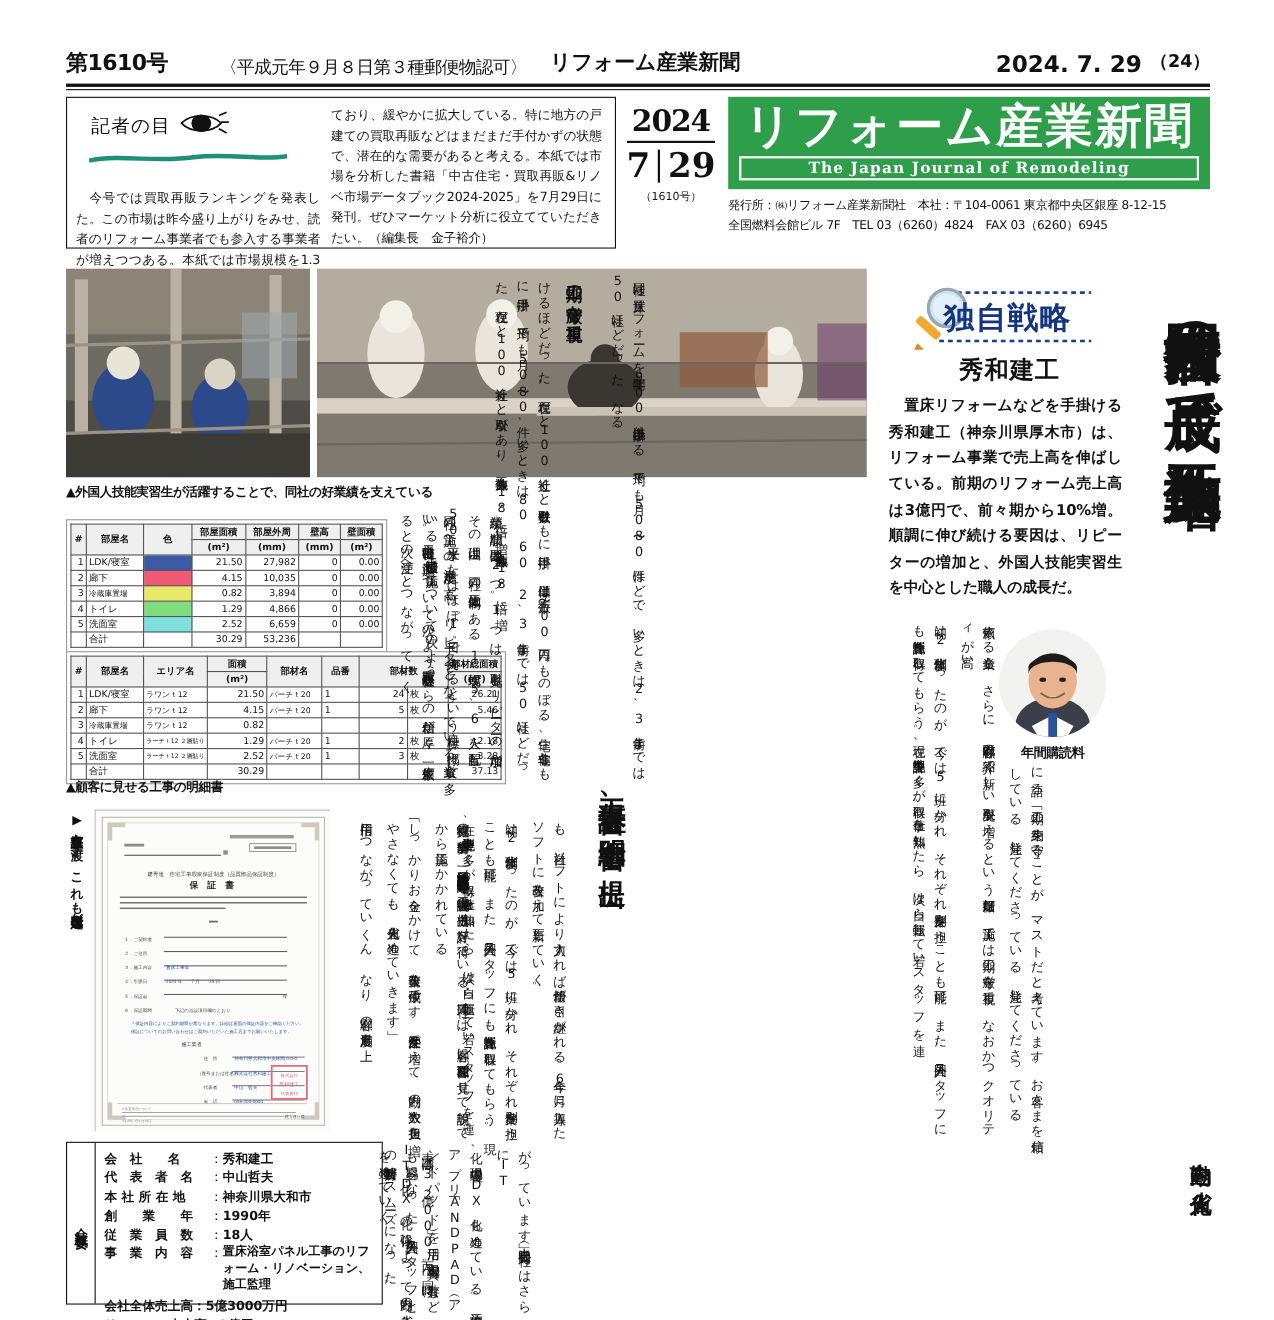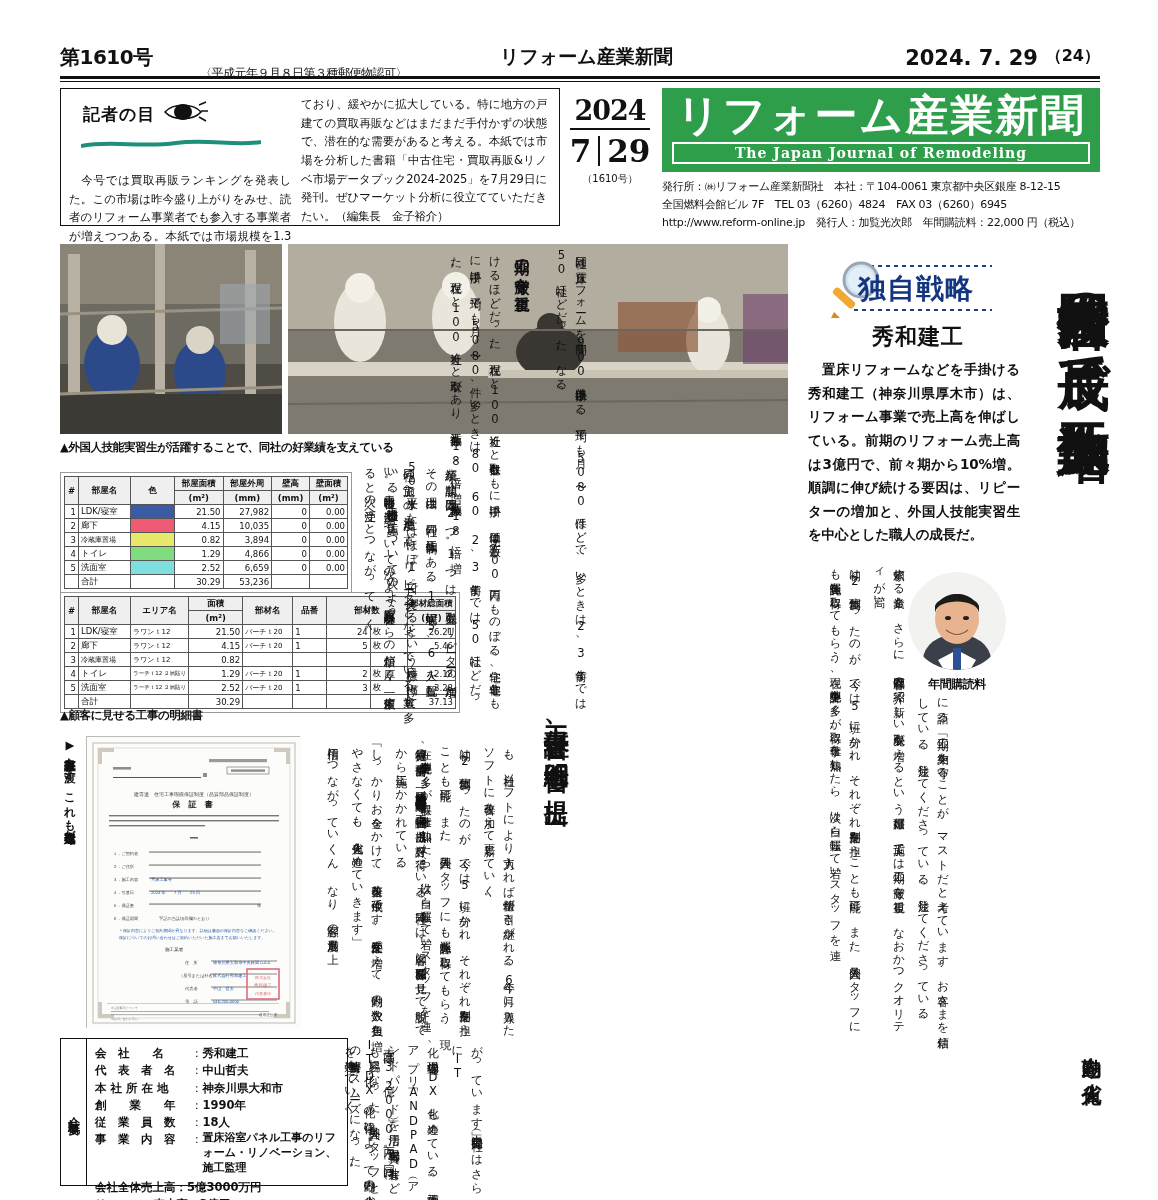--- a/index.html
+++ b/index.html
@@ -10,35 +10,35 @@
     font-family:"DejaVu Sans","Liberation Sans",sans-serif;
     color:#111;
     position:relative;
     overflow:hidden;
   }
   .page { position:relative; width:1158px; height:1200px; }
 
   
   .topbar { position:absolute; left:60px; top:44px; width:1040px; height:34px; }
   .issue-no { position:absolute; left:0; top:0; font-size:20px; font-weight:bold; letter-spacing:-0.5px; }
-  .postal { position:absolute; left:140px; top:21px; font-size:12px; letter-spacing:-0.5px; }
+  .postal { position:absolute; left:140px; top:7px; font-size:16px; letter-spacing:-0.5px; }
   .paper-name-top { position:absolute; left:440px; top:0; font-size:19px; font-weight:bold; letter-spacing:0px; }
   .date-top { position:absolute; right:62px; top:2px; font-size:21px; font-weight:bold; }
   .page-num { position:absolute; right:0; top:2px; font-size:16px; font-weight:bold; }
   .rule-thick { position:absolute; left:60px; top:76px; width:1040px; height:3px; background:#111; }
   .rule-thin { position:absolute; left:60px; top:81px; width:1040px; height:1px; background:#111; }
 
   
   .reporter-box {
     position:absolute; left:60px; top:88px; width:500px; height:138px;
     border:1px solid #111; background:#fff; padding:6px 8px;
   }
   .rb-inner { display:flex; height:100%; }
   .rb-left { width:228px; position:relative; padding-right:6px; }
-  .rb-title { font-size:17px; font-weight:bold; letter-spacing:1px; margin:8px 0 0 14px; display:inline-block; }
+  .rb-title { font-size:17px; font-weight:normal; letter-spacing:1px; margin:8px 0 0 14px; display:inline-block; }
   .eye-ico { display:inline-block; vertical-align:-3px; margin-left:2px; }
   .squiggle { position:absolute; left:12px; top:44px; width:180px; height:10px; }
   .rb-body { font-size:11.5px; line-height:1.62; margin-top:44px; text-align:justify; letter-spacing:-0.2px; }
   .rb-right { width:250px; font-size:11.5px; line-height:1.62; text-align:justify; letter-spacing:-0.2px; padding-left:4px; }
 
   
   .datebox { position:absolute; left:566px; top:95px; width:88px; text-align:center; }
   .db-year { font-size:27px; font-weight:bold; letter-spacing:-1px; font-family:"DejaVu Serif","Liberation Serif",serif; }
   .db-line { width:80px; height:2px; background:#111; margin:2px auto 3px; }
   .db-md { font-size:31px; font-weight:bold; font-family:"DejaVu Serif","Liberation Serif",serif; display:flex; justify-content:center; align-items:center; }
@@ -175,21 +175,20 @@
   </div>
 
   <div class="masthead">
     <div class="mh-green">
       <div class="mh-title">リフォーム産業新聞</div>
       <div class="mh-sub">The Japan Journal of Remodeling</div>
     </div>
     <div class="mh-info">
       <div>発行所：㈱リフォーム産業新聞社　本社：〒104-0061 東京都中央区銀座 8-12-15</div>
       <div>全国燃料会館ビル 7F　TEL 03（6260）4824　FAX 03（6260）6945</div>
-      <div>http://www.reform-online.jp　発行人：加覧光次郎　年間購読料：22,000 円（税込）</div>
     </div>
   </div>
 
   <div class="photo" style="left:60px; top:244px; width:222px; height:190px;">
     <svg width="222" height="190" viewBox="0 0 222 190">
       <rect width="222" height="190" fill="#6d6a62"></rect>
       <rect y="0" width="222" height="60" fill="#8b8578"></rect>
       <rect y="120" width="222" height="70" fill="#4f4c46"></rect>
       <g fill="#b9b2a4">
         <rect x="8" y="10" width="12" height="175"></rect>

